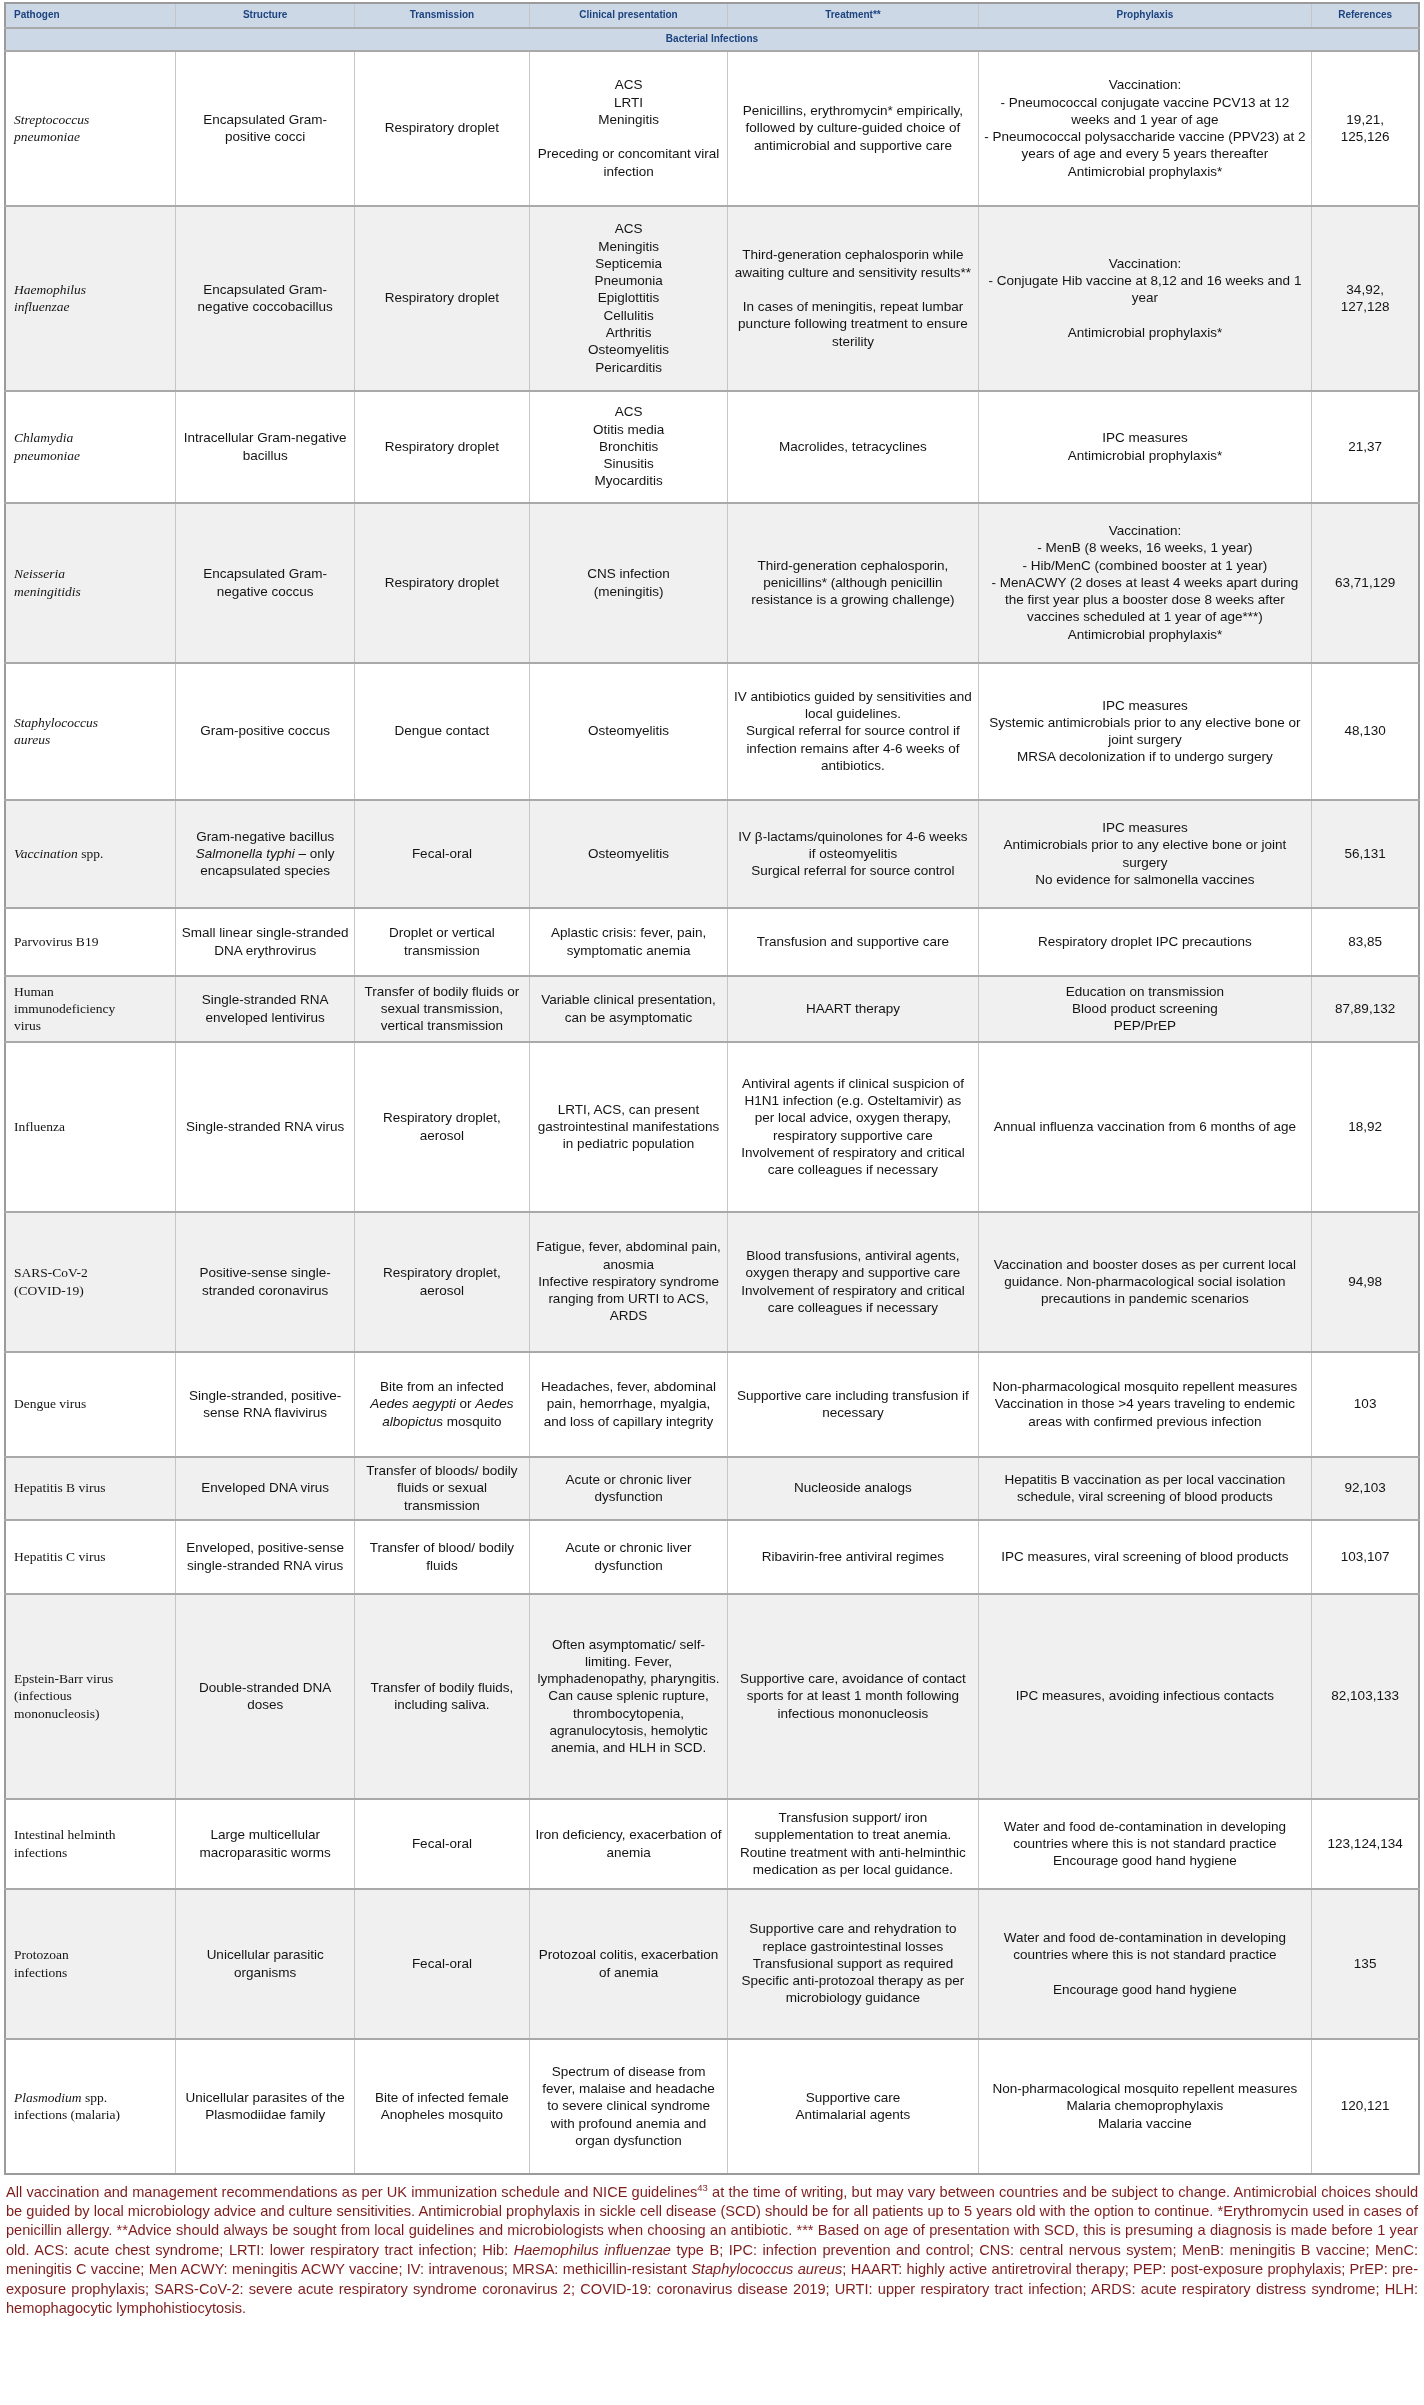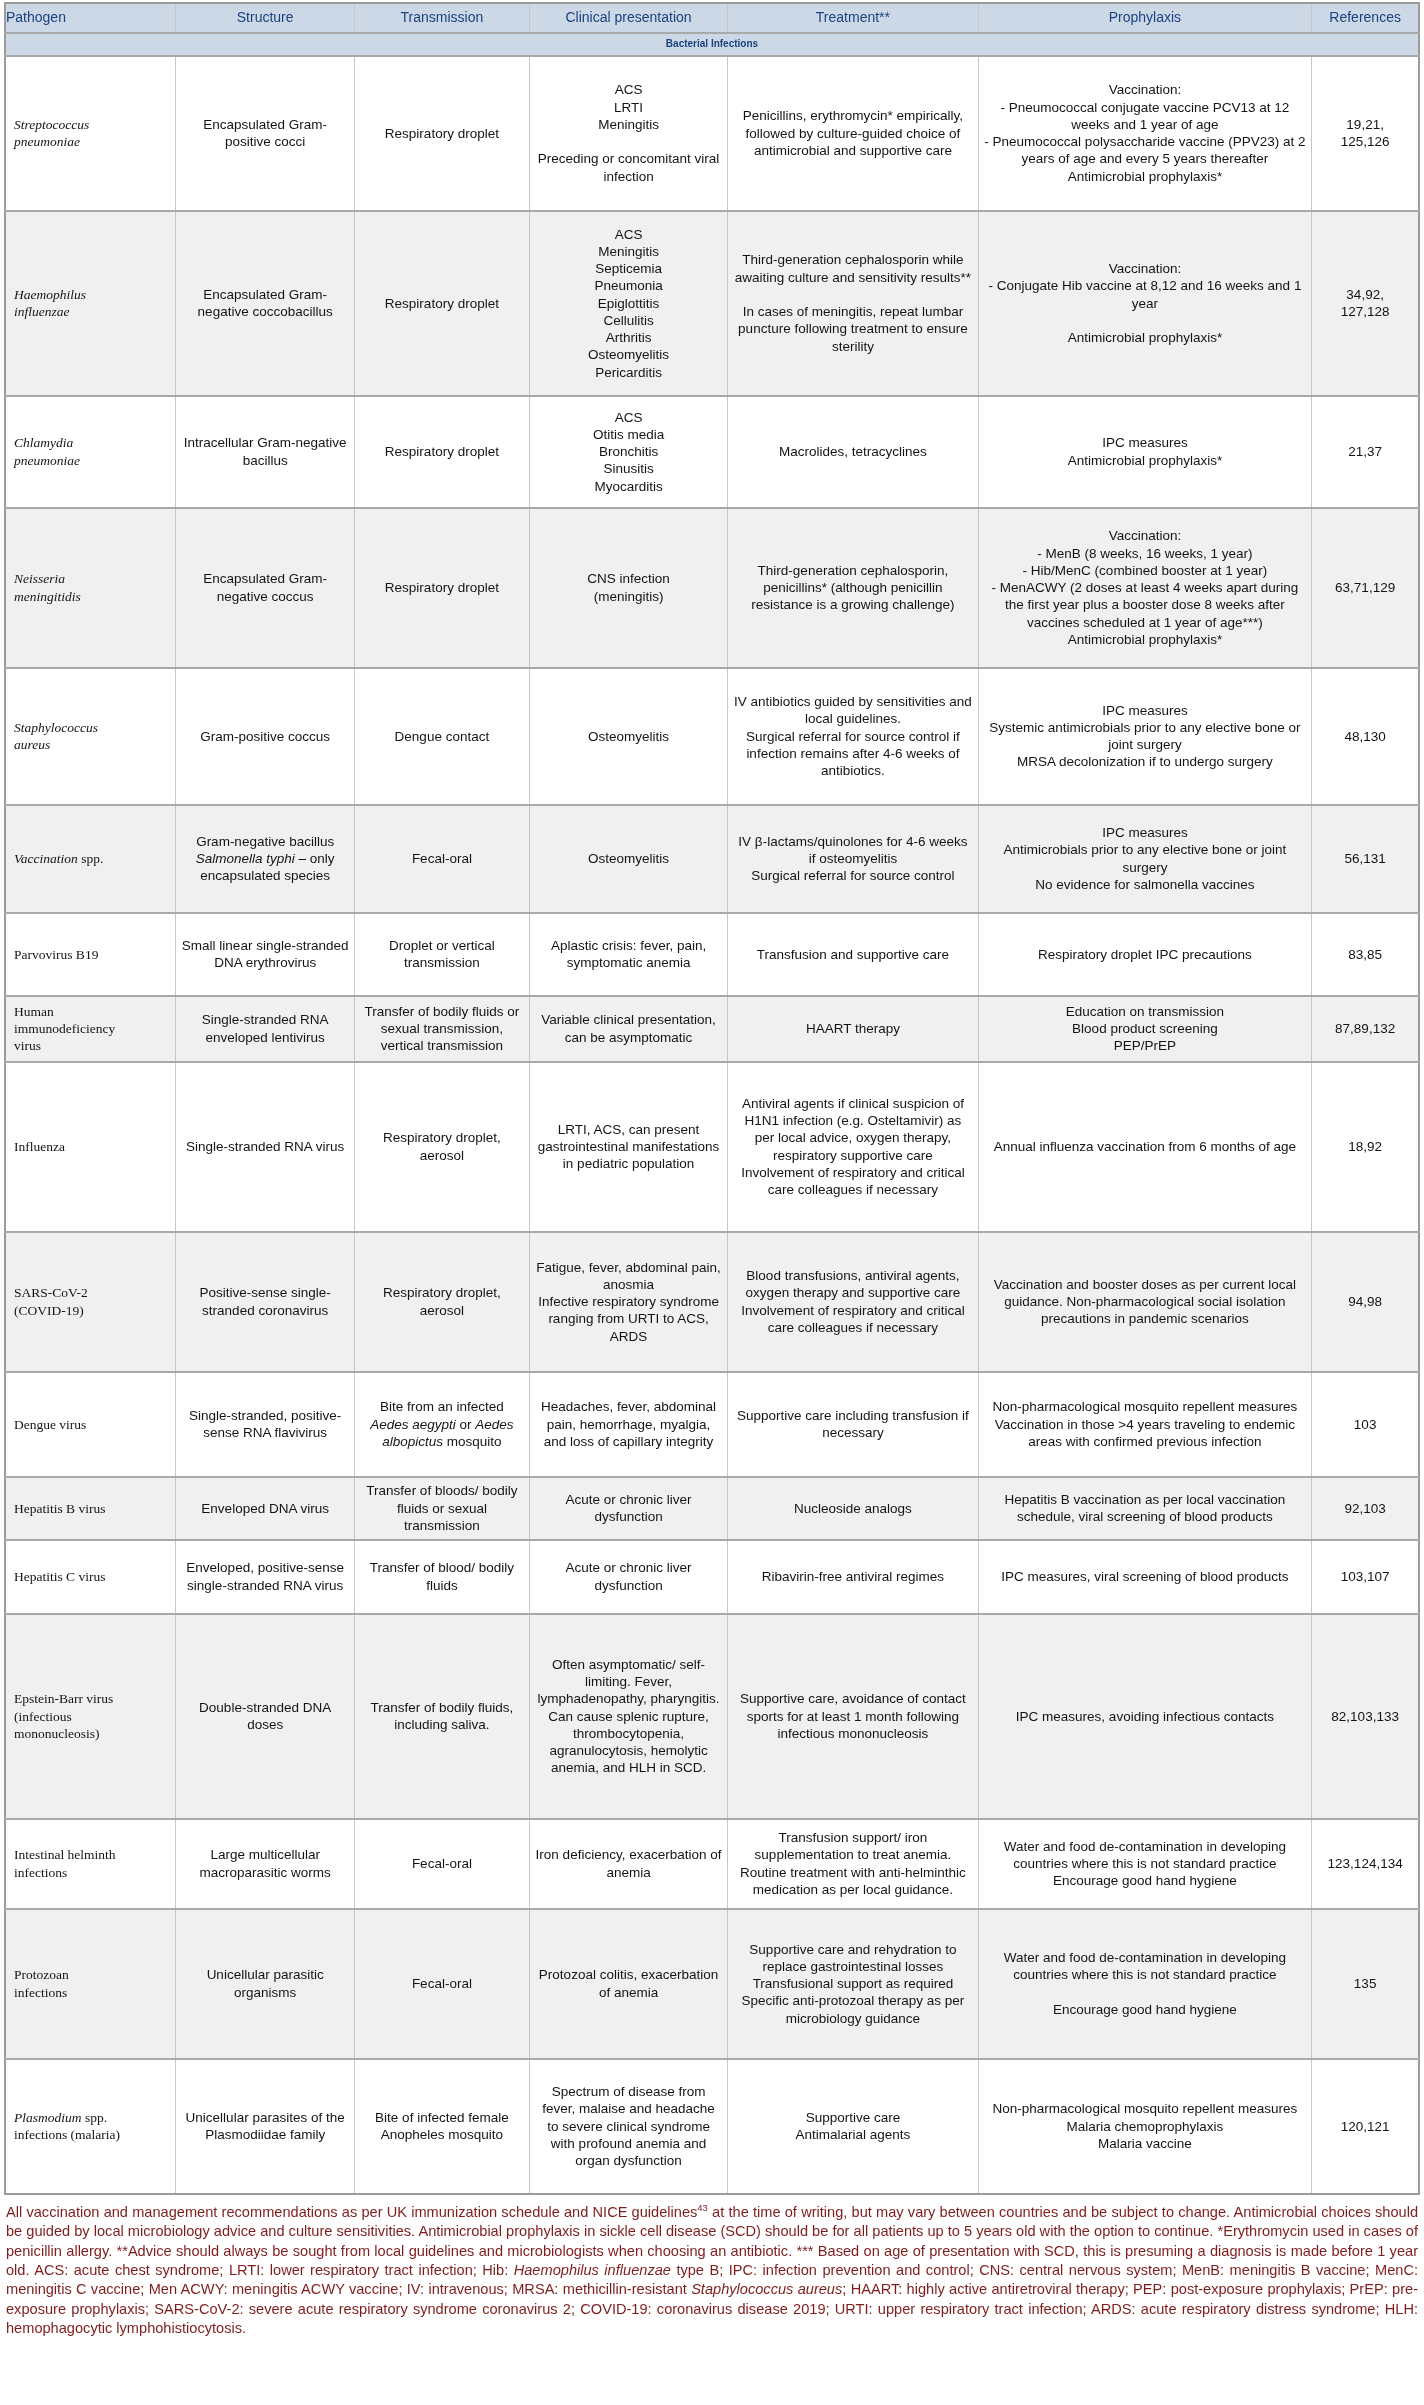--- a/index.html
+++ b/index.html
@@ -26,23 +26,23 @@
     vertical-align:middle;
     text-align:center;
     font-size:13.5px;
     line-height:1.28;
     padding:4px 5px;
     word-wrap:break-word;
   }
   thead th{
     background:var(--header-bg);
     color:var(--header-text);
-    font-weight:normal;
-    font-size:14px;
-    padding:5px 0;
+    font-weight:bold;
+    font-size:10px;
+    padding:5px 8px;
     border-bottom:2px solid var(--border-heavy);
   }
   thead th:first-child{text-align:left;}
   td.section{
     background:var(--header-bg);
     color:var(--header-text);
     font-weight:bold;
     font-size:10px;
     padding:4px;
     border-bottom:2px solid var(--border-heavy);
@@ -136,21 +136,21 @@
         </tr>
         <tr style="height: 108px;">
           <td><i>Vaccination</i> spp.</td>
           <td>Gram-negative bacillus<br><i>Salmonella typhi –</i> only encapsulated species</td>
           <td>Fecal-oral</td>
           <td>Osteomyelitis</td>
           <td>IV β-lactams/quinolones for 4-6 weeks if osteomyelitis<br>Surgical referral for source control</td>
           <td>IPC measures<br>Antimicrobials prior to any elective bone or joint surgery<br>No evidence for salmonella vaccines</td>
           <td>56,131</td>
         </tr>
-        <tr style="height: 83px;">
+        <tr style="height: 68px;">
           <td>Parvovirus B19</td>
           <td>Small linear single-stranded DNA erythrovirus</td>
           <td>Droplet or vertical transmission</td>
           <td>Aplastic crisis: fever, pain, symptomatic anemia</td>
           <td>Transfusion and supportive care</td>
           <td>Respiratory droplet IPC precautions</td>
           <td>83,85</td>
         </tr>
         <tr style="height: 66px;">
           <td>Human<br>immunodeficiency<br>virus</td>

